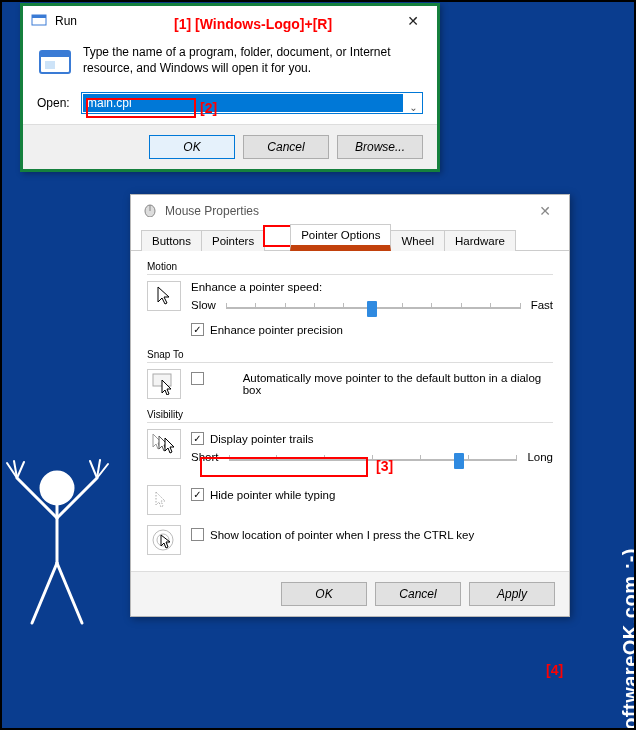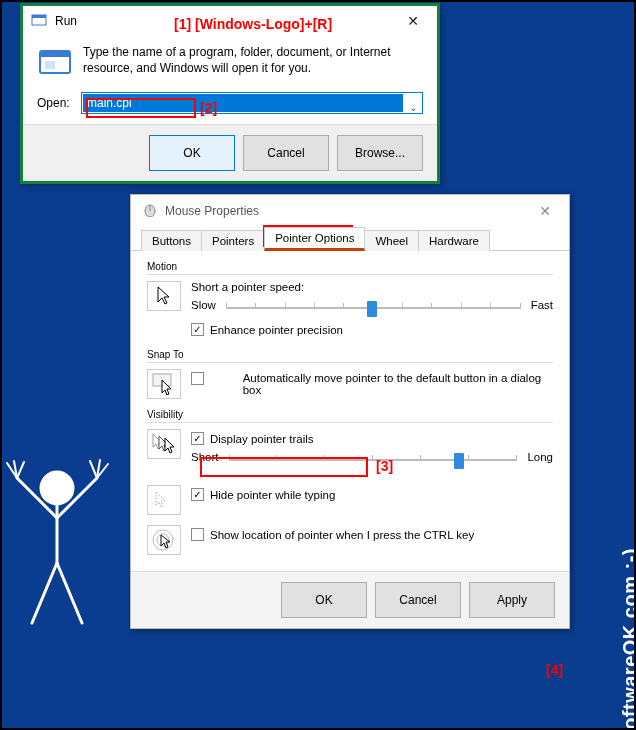--- a/index.html
+++ b/index.html
@@ -55,24 +55,24 @@
 }
 .run-combo .dd {
   width: 18px; text-align: center; font-size: 10px; color: #555;
   border-left: 1px solid transparent;
 }
 .run-buttons {
   background: #f0f0f0; border-top: 1px solid #ddd;
   padding: 10px 14px; display: flex; justify-content: flex-end; gap: 8px;
 }
 .btn {
-  min-width: 86px; height: 36px;
+  min-width: 86px; height: 24px;
   background: #e1e1e1; border: 1px solid #adadad;
   font-size: 12px; color: #000; cursor: default;
-  display: flex; align-items: center; justify-content: center;
+  display: flex; align-items: center; justify-content: center; font-style: italic;
 }
 .btn.primary { border: 1.5px solid #0078d7; background: #e5f1fb; }
 .callout {
   position: absolute; color: #ff0000; font-weight: bold;
   font-size: 14px; font-family: Arial, sans-serif;
 }
 .redbox { border: 2px solid #ff0000; position: absolute; pointer-events: none; }
 
 
 .mouse-dialog {
@@ -93,21 +93,22 @@
 }
 .tab {
   font-size: 11.5px; padding: 4px 10px;
   border: 1px solid #ccc; border-bottom: none;
   background: #f4f4f4; margin-right: -1px;
   position: relative; top: 1px;
   color: #000;
 }
 .tab.active {
   background: #fff; z-index: 2;
-  border-bottom: 3px solid #c2410c;
+  border-bottom: 6px solid #c2410c;
+  margin-left: 26px;
 }
 .mouse-body { padding: 10px 16px 6px 16px; }
 .group { margin-bottom: 10px; }
 .group-title { font-size: 10px; color: #000; margin-bottom: 2px; }
 .group-line { height: 1px; background: #ddd; margin-bottom: 6px; }
 .group-row { display: flex; align-items: flex-start; }
 .group-icon {
   width: 34px; height: 30px; background: #fff;
   border: 1px solid #ccc; margin-right: 10px;
   display: flex; align-items: center; justify-content: center;
@@ -231,21 +232,21 @@
     <div class="group">
       <div class="group-title">Motion</div>
       <div class="group-line"></div>
       <div class="group-row">
         <div class="group-icon">
           <svg width="16" height="20">
               <path d="M2 1 L2 16 L6 12 L9 18 L11 17 L8 11 L13 11 Z" fill="#fff" stroke="#000"></path>
             </svg>
         </div>
         <div class="group-content">
-          <div>Short a pointer speed:</div>
+          <div>Enhance a pointer speed:</div>
           <div class="slider-row">
             <span class="lab">Slow</span>
             <div class="track">
               <div class="line"></div>
               <div class="ticks">
                   <span></span>
                   <span></span>
                   <span></span>
                   <span></span>
                   <span></span>

